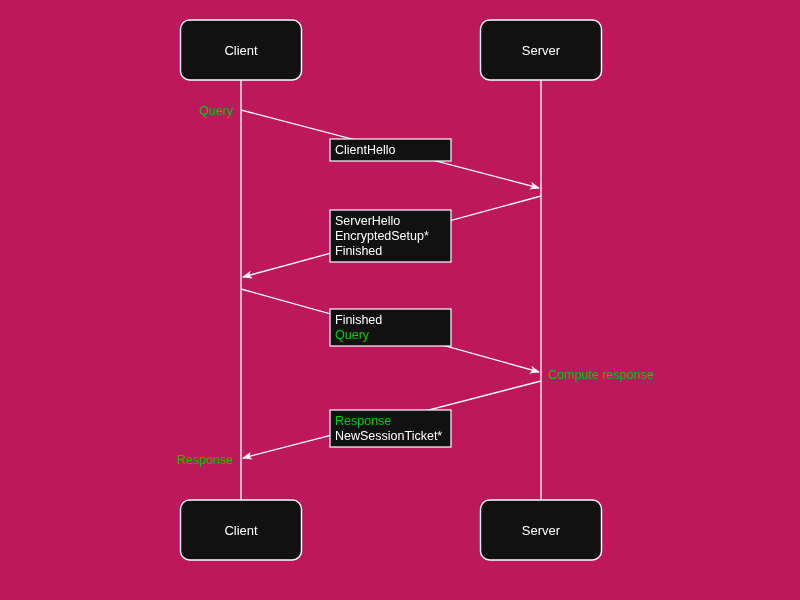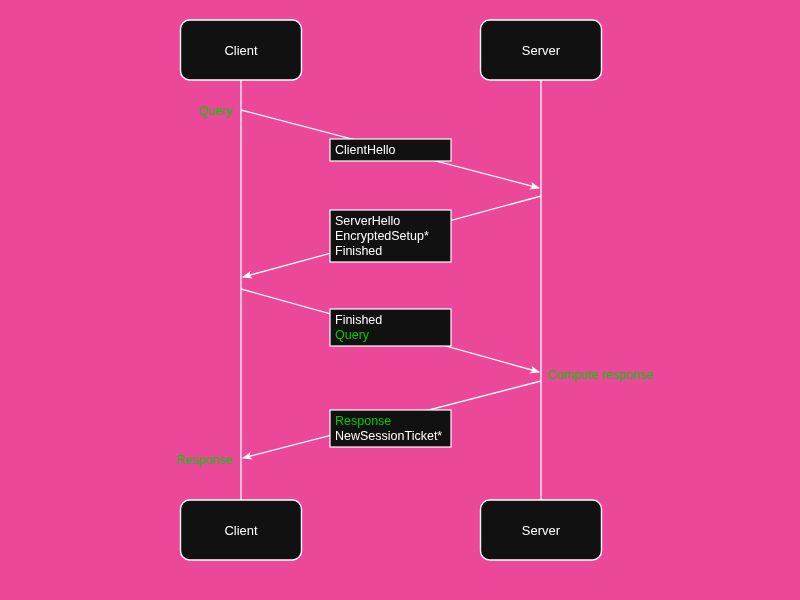--- a/index.html
+++ b/index.html
@@ -4,21 +4,21 @@
 <style>
   html, body {
     margin: 0;
     padding: 0;
     background: #111111;
   }
   #stage {
     position: relative;
     width: 800px;
     height: 600px;
-    background: #ec4899;
+    background: #be185d;
     overflow: hidden;
     font-family: "Liberation Sans", sans-serif;
   }
   svg.diagram-svg {
     position: absolute;
     left: 0;
     top: 0;
     width: 800px;
     height: 600px;
   }

